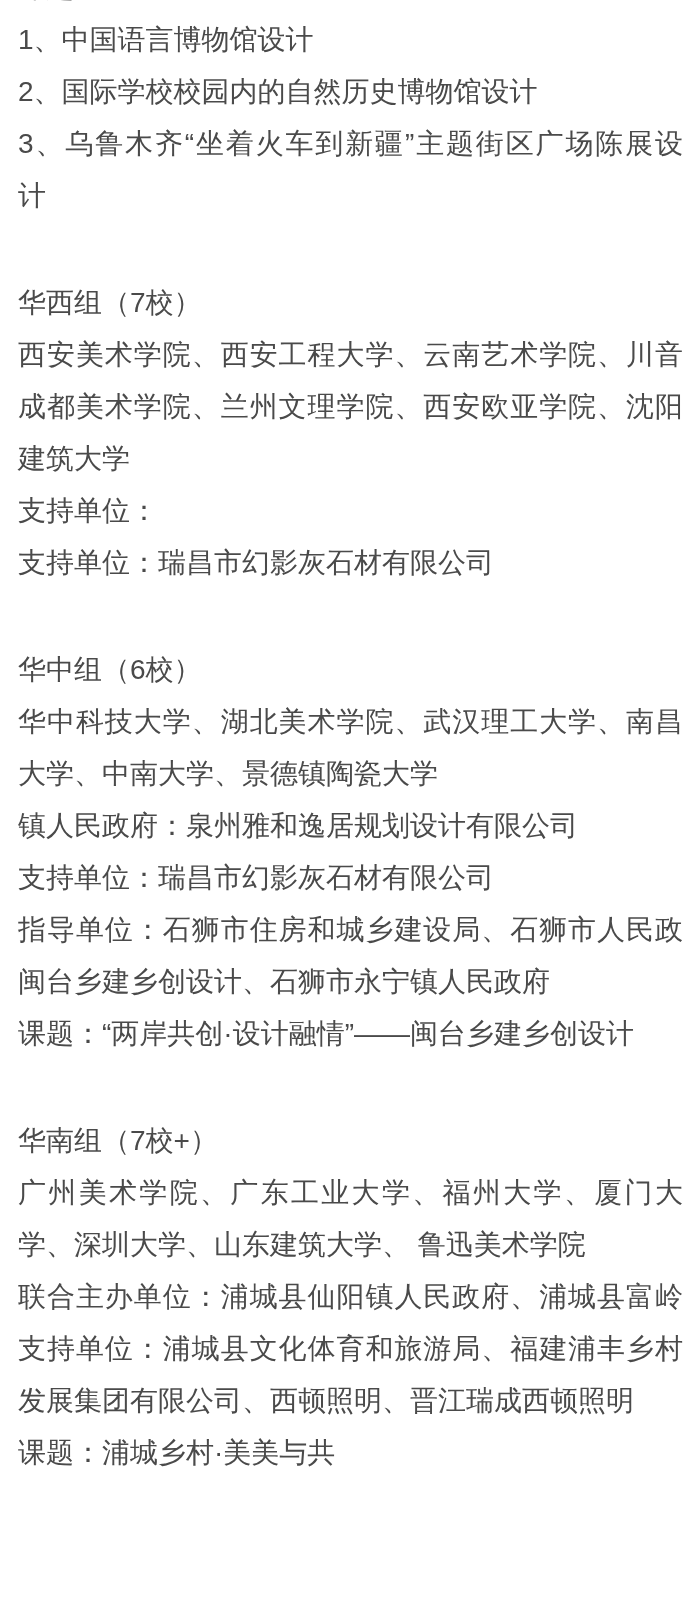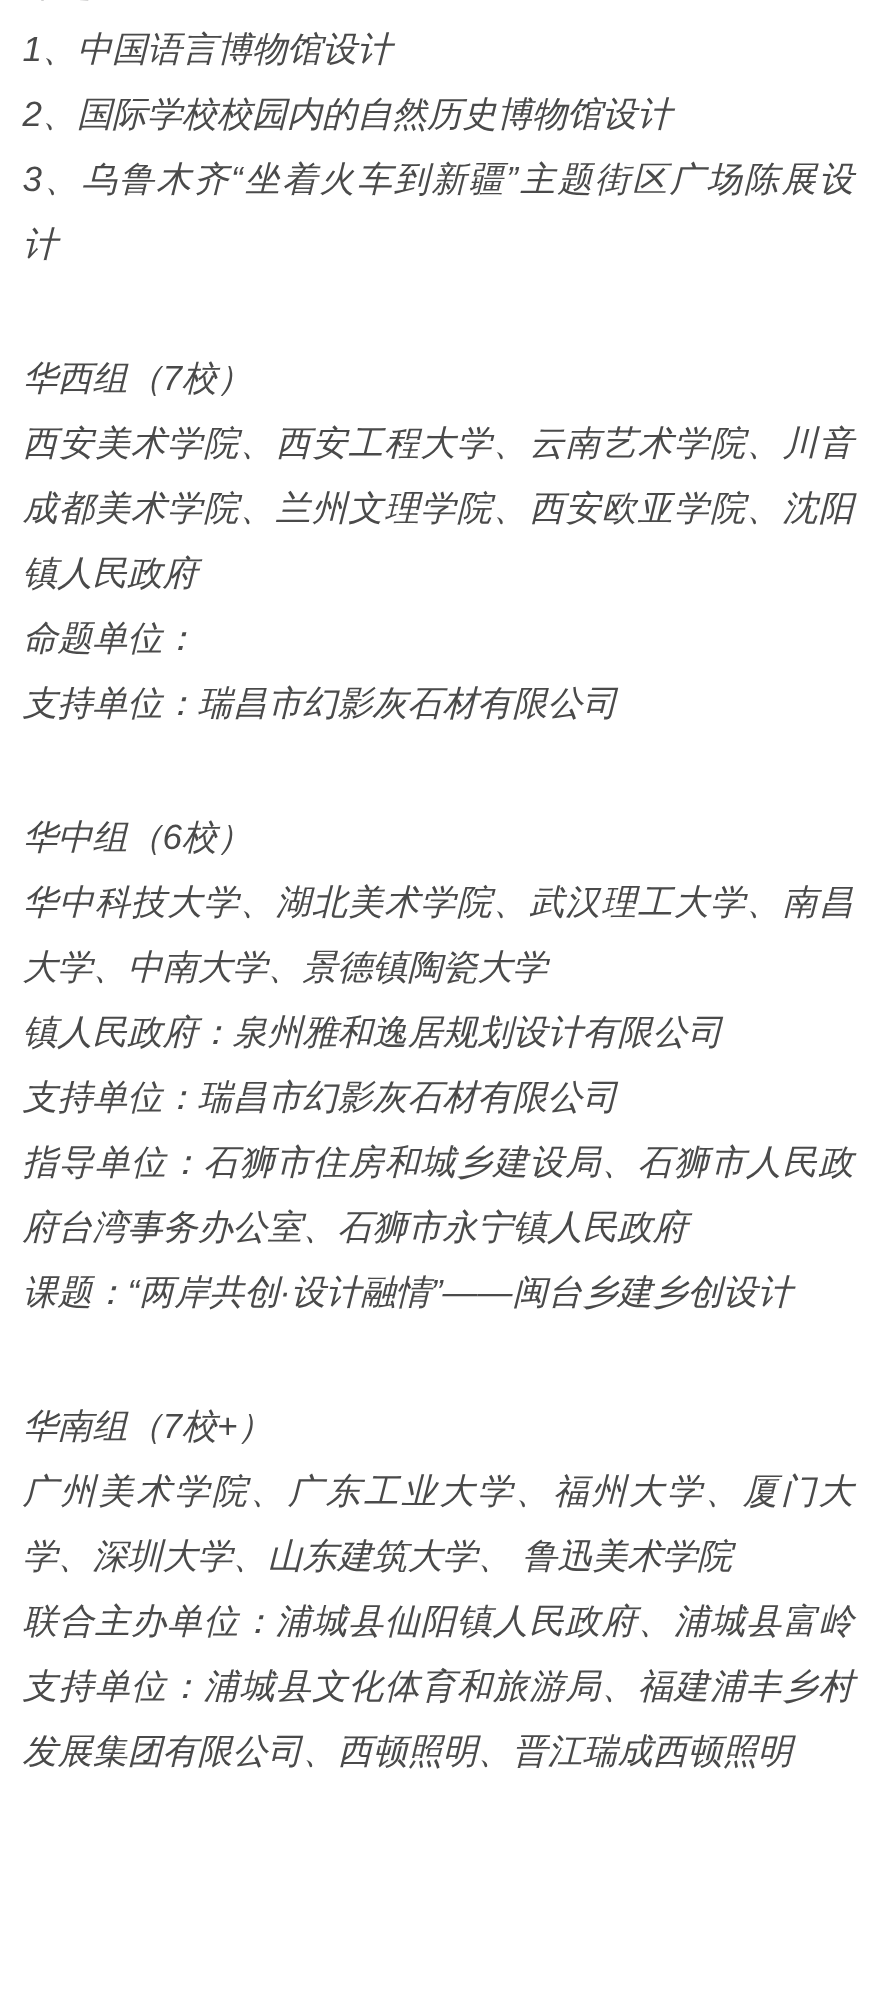--- a/index.html
+++ b/index.html
@@ -18,21 +18,20 @@
     padding-left: 18px;
     padding-right: 16px;
   }
   .line {
     height: 52px;
     line-height: 52px;
     font-size: 28px;
     white-space: nowrap;
     font-weight: 400;
     letter-spacing: 0px;
-    font-style: italic;
   }
   
   .line.fill {
     display: flex;
     justify-content: space-between;
     white-space: normal;
   }
   .line.fill span {
     line-height: 52px;
     display: inline-block;
@@ -130,22 +129,22 @@
         <span>西</span>
         <span>安</span>
         <span>欧</span>
         <span>亚</span>
         <span>学</span>
         <span>院</span>
         <span>、</span>
         <span>沈</span>
         <span>阳</span>
       </div>
-      <div class="line">镇人民政府</div>
-      <div class="line">命题单位：</div>
+      <div class="line">建筑大学</div>
+      <div class="line">支持单位：</div>
       <div class="line">支持单位：瑞昌市幻影灰石材有限公司</div>
     </div>
 
   <div class="gap"></div>
 
   <div class="section">
       <div class="line">华中组（6校）</div>
       <div class="line fill">
         <span>华</span>
         <span>中</span>
@@ -192,21 +191,21 @@
         <span>设</span>
         <span>局</span>
         <span>、</span>
         <span>石</span>
         <span>狮</span>
         <span>市</span>
         <span>人</span>
         <span>民</span>
         <span>政</span>
       </div>
-      <div class="line">府台湾事务办公室、石狮市永宁镇人民政府</div>
+      <div class="line">闽台乡建乡创设计、石狮市永宁镇人民政府</div>
       <div class="line">课题：“两岸共创·设计融情”——闽台乡建乡创设计</div>
     </div>
 
   <div class="gap"></div>
 
   <div class="section">
       <div class="line">华南组（7校+）</div>
       <div class="line fill">
         <span>广</span>
         <span>州</span>
@@ -276,15 +275,16 @@
         <span>局</span>
         <span>、</span>
         <span>福</span>
         <span>建</span>
         <span>浦</span>
         <span>丰</span>
         <span>乡</span>
         <span>村</span>
       </div>
       <div class="line">发展集团有限公司、西顿照明、晋江瑞成西顿照明</div>
+      <div class="line">课题：浦城乡村·美美与共</div>
     </div>
 
 </div>
 
 </body></html>

